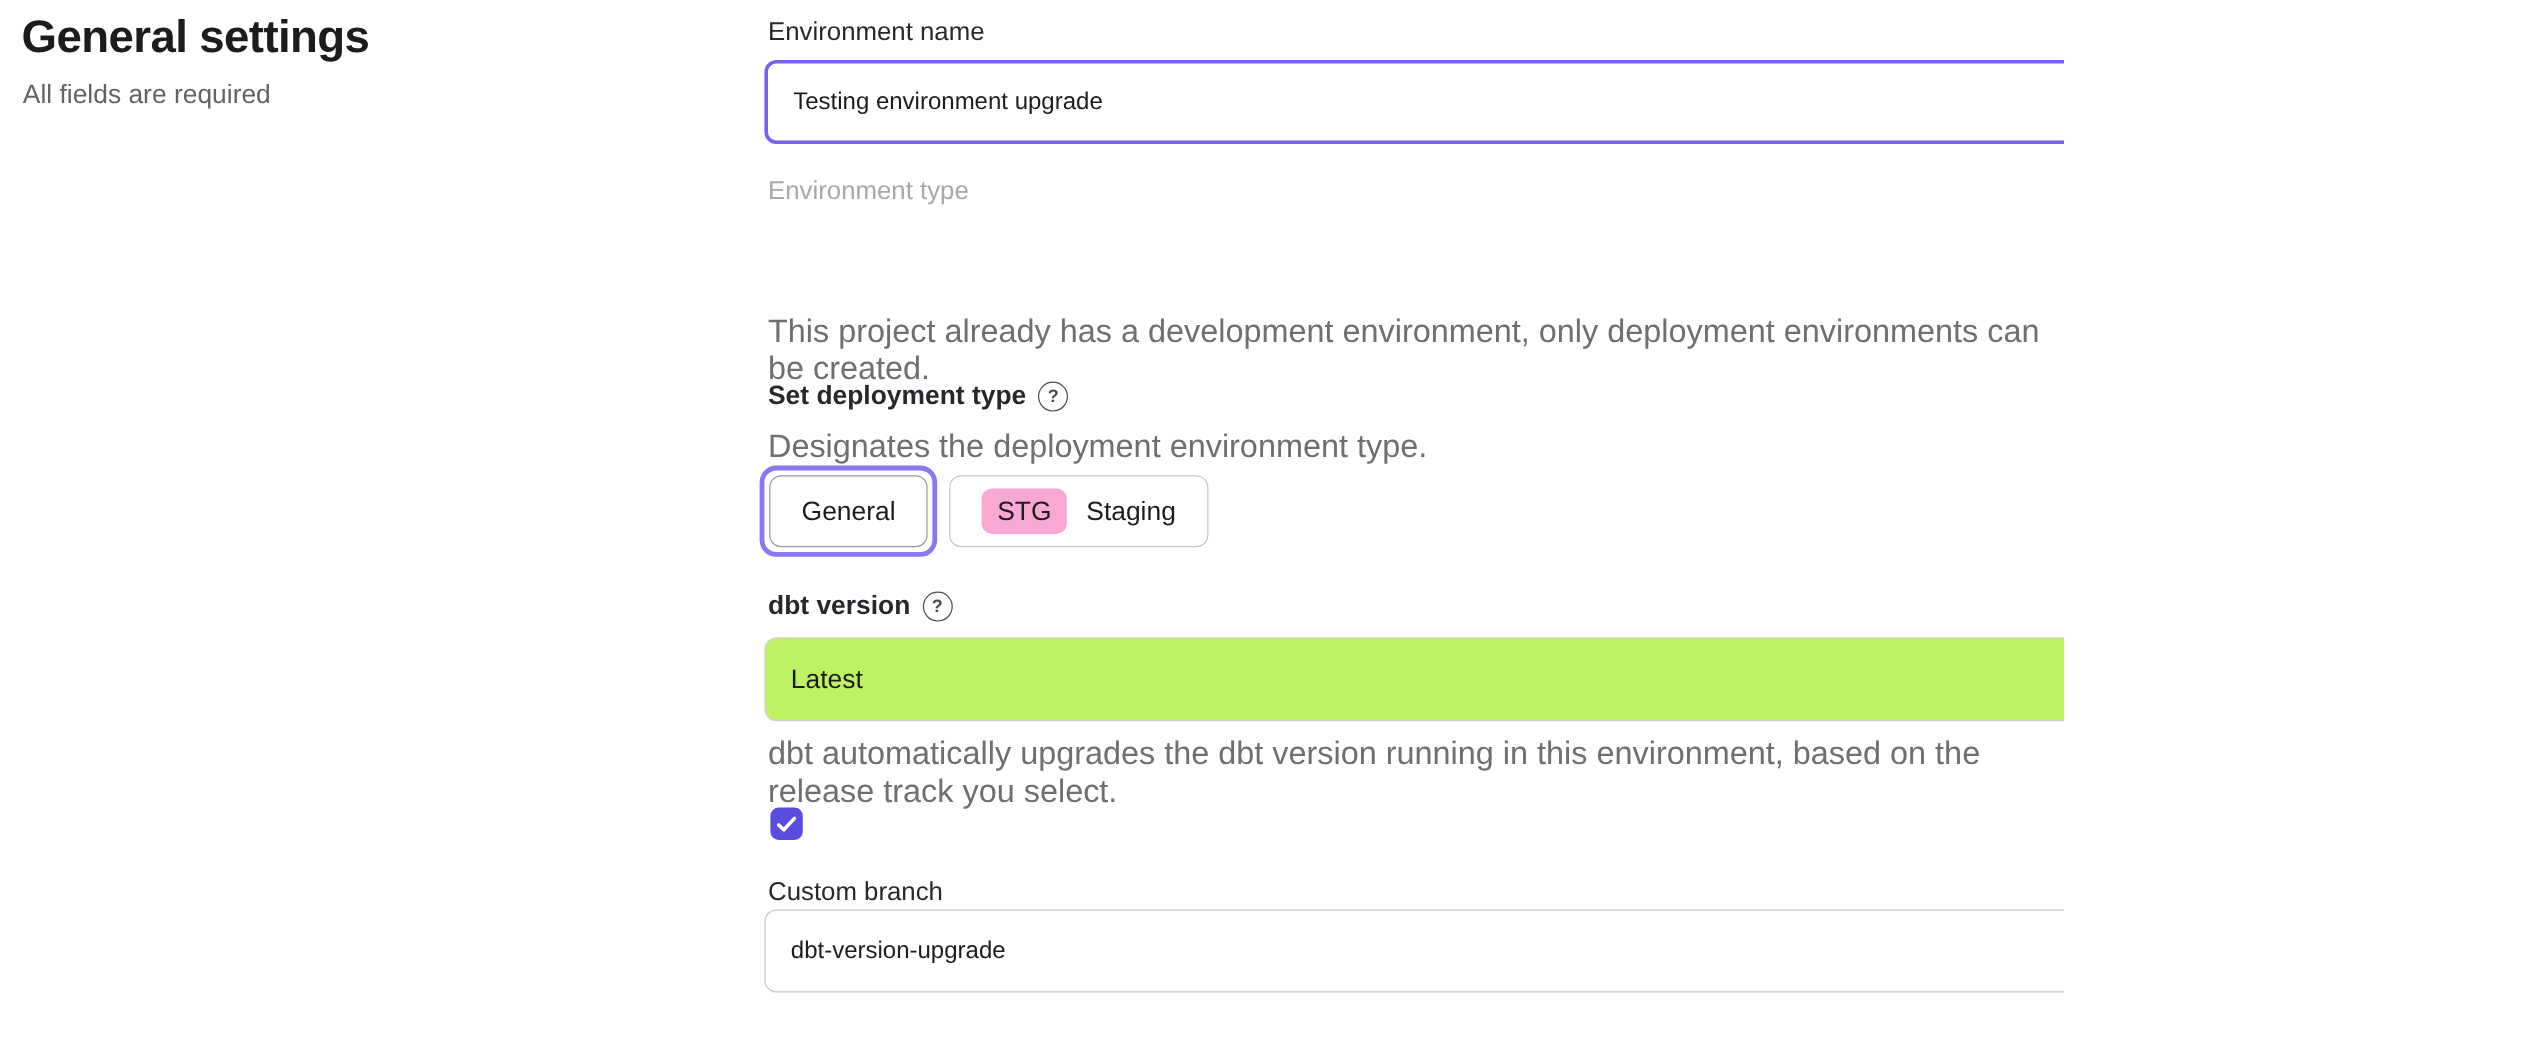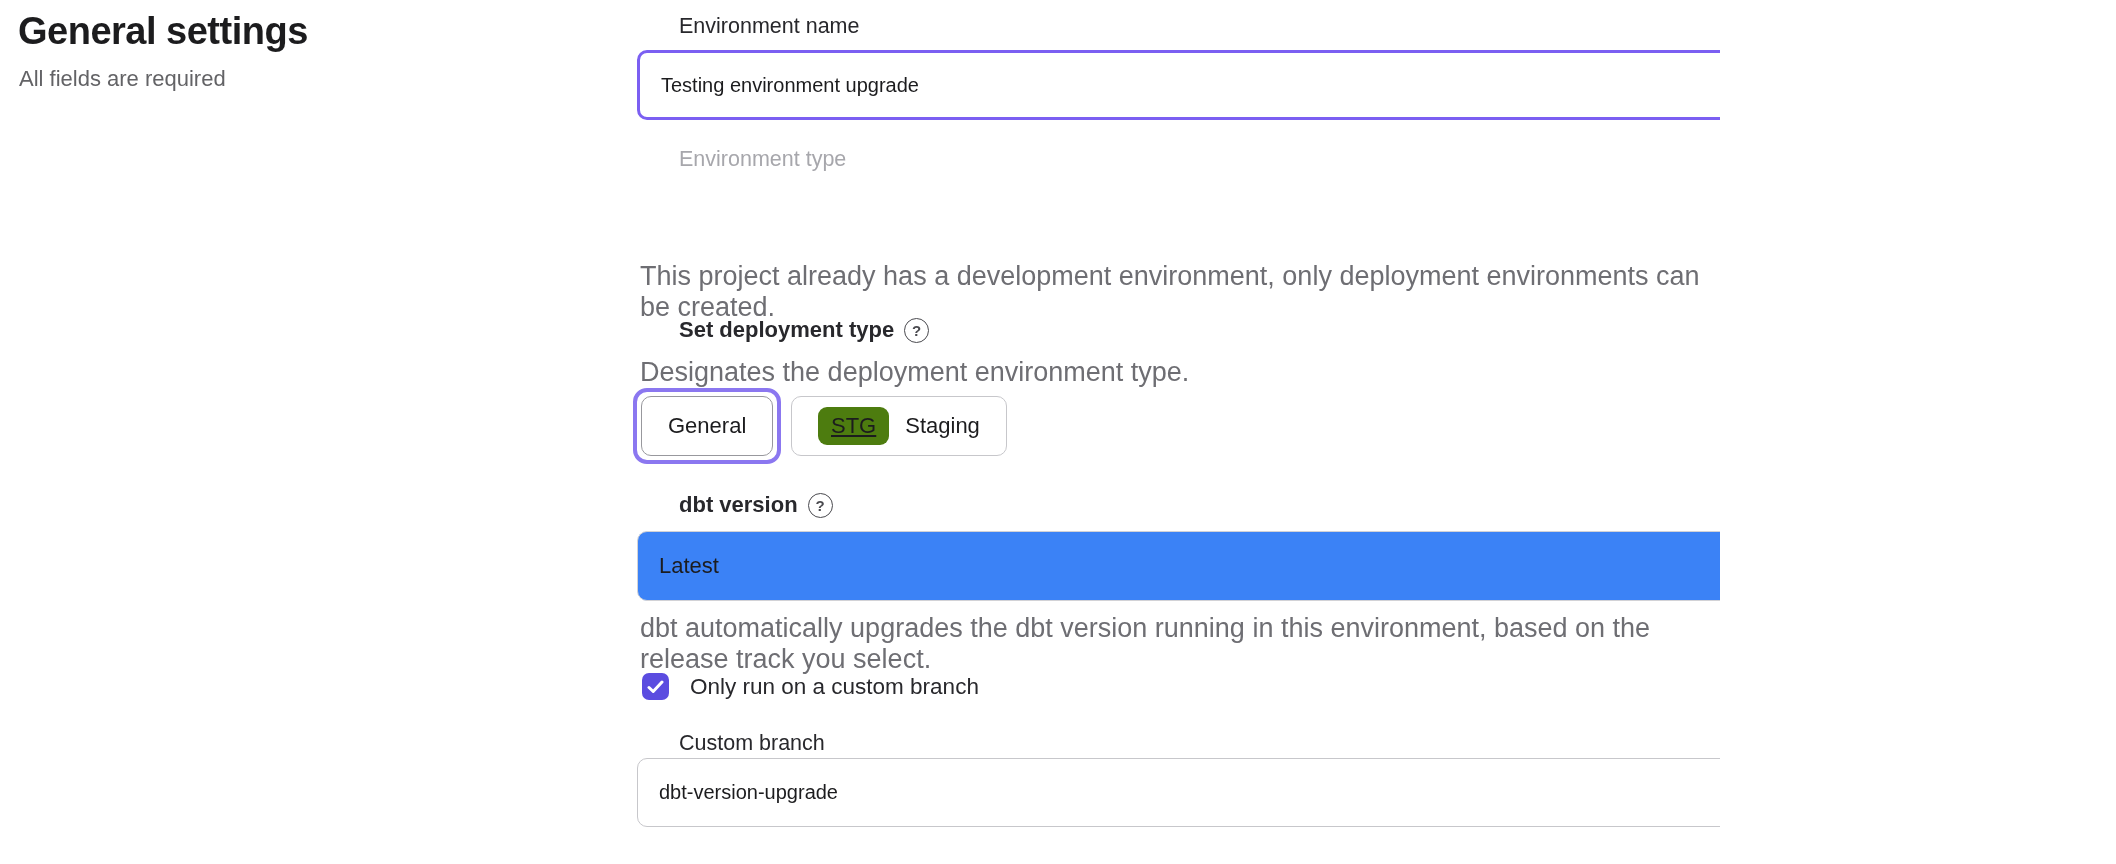--- a/index.html
+++ b/index.html
@@ -17,21 +17,21 @@
     left:18px;top:10px;
     font-size:38px;font-weight:700;letter-spacing:-0.5px;color:#1c1c1e;
   }
   .page-subtitle{
     left:19px;top:66px;
     font-size:22px;color:#636366;
   }
   
   .field-label{
     left:640px;
-    font-size:21.5px;font-weight:500;color:#28282c;margin-left:39px;
+    font-size:21.5px;font-weight:500;color:#28282c;
   }
   .field-label.disabled{color:#a7a7ac;}
   .field-label.strong{font-weight:700;font-size:22px;display:flex;align-items:center;gap:10px;}
   .helper-text{
     left:640px;
     font-size:27px;color:#6e6e73;
   }
   .text-input{
     left:637px;width:1402px;height:67px;
     border:1.5px solid #c7c7cb;border-radius:10px;
@@ -40,21 +40,21 @@
     font-family:inherit;font-size:20px;color:#1c1c1e;
     outline:none;display:block;
   }
   .text-input.focused{
     border:3px solid #7b5ff2;
     width:1399px;height:64px;
   }
   .select-box{
     left:637px;width:1404px;height:68px;
     border:1.5px solid #d2d2d6;border-radius:10px;
-    background:#3b82f6;
+    background:#bef264;
     display:flex;align-items:center;justify-content:space-between;
     padding:0 21px;
     font-size:22px;color:#1c1c1e;
     cursor:pointer;
   }
   .select-box.disabled{background:#f5f5f6;border-color:#dcdcde;}
   .chevron{display:flex;align-items:center;margin-right:8px;}
   .help-icon{
     width:23px;height:23px;border:1.5px solid #4a4a4f;border-radius:50%;
     display:inline-flex;align-items:center;justify-content:center;
@@ -106,21 +106,21 @@
     <span>Set deployment type</span>
     <span class="help-icon">?</span>
   </div>
   <div class="abs helper-text" style="top:357px;">Designates the deployment environment type.</div>
 
   <div class="abs type-btn-ring">
     <button class="type-btn">General</button>
   </div>
 
   <button class="abs type-btn plain" style="left:791px;top:396px;">
-    <span class="type-badge" style="background:#4d7c0f;text-decoration:underline;">STG</span>
+    <span class="type-badge" style="background:#f9a8d4;">STG</span>
     <span>Staging</span>
   </button>
 
 
   <div class="abs field-label strong" style="top:492px;text-align:right;">
     <span>dbt version</span>
     <span class="help-icon">?</span>
   </div>
   <div class="abs select-box" style="top:531px;">
     <span>Latest</span>
@@ -132,18 +132,17 @@
   </div>
   <div class="abs helper-text" style="top:613px;">dbt automatically upgrades the dbt version running in this environment, based on the release track you select.</div>
 
   <div class="abs checkbox">
     <span style="display:flex;">
       <svg width="17" height="14" viewBox="0 0 17 14">
           <polyline points="2,7.5 6.2,11.5 15,2" fill="none" stroke="#ffffff" stroke-width="3" stroke-linecap="round" stroke-linejoin="round"></polyline>
         </svg>
     </span>
   </div>
-  <div class="abs checkbox-label">Only run on a custom branch</div>
 
   <div class="abs field-label" style="top:731px;">Custom branch</div>
   <input class="abs text-input" style="top: 758px;" type="text" value="dbt-version-upgrade">
 
 </div>
 
 </body></html>

